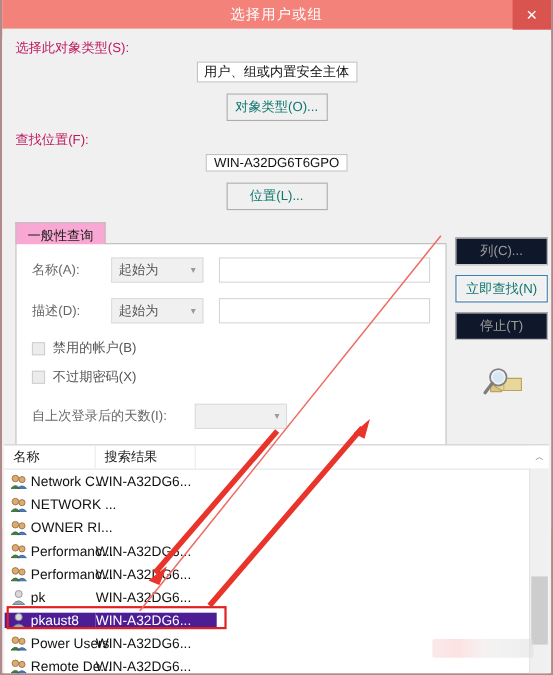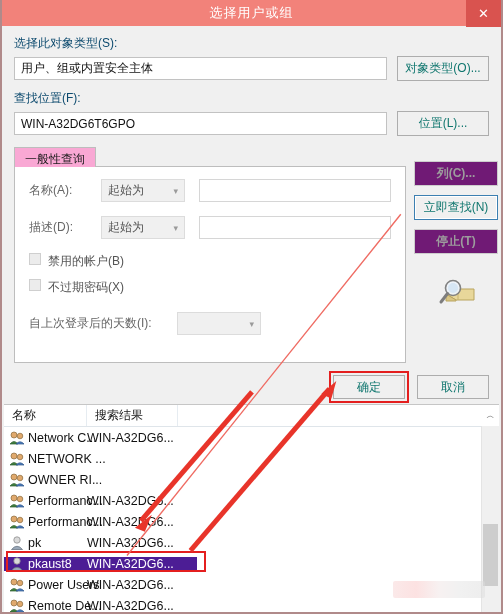--- a/index.html
+++ b/index.html
@@ -29,33 +29,33 @@
     color:#ffffff;font-size:13px;font-weight:normal;letter-spacing:1px;
   }
   #close-btn{
     position:absolute;right:0;top:0;width:35px;height:27px;
     background:#d9534f;color:#ffffff;
     display:flex;align-items:center;justify-content:center;
     font-size:13px;line-height:1;cursor:pointer;
   }
   
   #content{padding:0 12px;background:#f0f0f0;}
-  .lbl{color:#0c4a6e;font-size:12px;margin:9px 0 4px 0;display:block;}
-  .row{display:flex;align-items:center;gap:10px;}
+  .lbl{color:#be185d;font-size:12px;margin:9px 0 4px 0;display:block;}
+  .row{display:flex;align-items:center;gap:10px;flex-direction:column;}
   .textbox{
     flex:1;height:23px;background:#ffffff;border:1px solid #c2c2c2;
     display:flex;align-items:center;padding:0 6px;box-sizing:border-box;
     font-size:12px;color:#111;
   }
   .btn{
     width:92px;height:25px;background:#f0f0f0;border:1px solid #adadad;
     display:flex;align-items:center;justify-content:center;
     font-size:12px;color:#0f766e;box-sizing:border-box;cursor:pointer;
   }
-  .btn.disabled{color:#9d9d9d;border-color:#cdcdcd;background:#701a75;font-weight:bold;}
+  .btn.disabled{color:#9d9d9d;border-color:#cdcdcd;background:#0f172a;}
   .btn.primary{border:1px solid #3c7fb1;box-shadow:inset 0 0 0 1px #fff;}
   
   #panel-wrap{margin-top:11px;position:relative;display:flex;gap:8px;}
   #tabhost{flex:1;position:relative;}
   #tabstrip{display:flex;height:20px;position:relative;z-index:2;}
   .tab{
     padding:2px 10px 0 10px;background:#f9a8d4;
     border:1px solid #bdbdbd;border-bottom:none;
     font-size:12px;color:#1a1a1a;line-height:18px;box-sizing:border-box;
     cursor:pointer;
@@ -71,21 +71,21 @@
   .combo{
     width:84px;height:23px;background:#f0f0f0;border:1px solid #dcdcdc;
     display:flex;align-items:center;justify-content:space-between;
     padding:0 6px;box-sizing:border-box;font-size:12px;color:#555;cursor:pointer;
   }
   .combo .arr{color:#9a9a9a;font-size:9px;}
   .fbox{
     margin-left:14px;width:192px;height:23px;background:#fff;
     border:1px solid #d6d6d6;box-sizing:border-box;
   }
-  .chkrow{display:flex;align-items:flex-start;margin-bottom:9px;color:#555;font-size:12px;cursor:pointer;}
+  .chkrow{display:flex;align-items:center;margin-bottom:9px;color:#555;font-size:12px;cursor:pointer;}
   .chk{
     width:12px;height:12px;border:1px solid #cfcfcf;background:#ececec;
     margin-right:7px;box-sizing:border-box;
   }
   #days-row{display:flex;align-items:center;margin-top:16px;}
   #days-row .flabel{width:148px;color:#666;font-size:12px;}
   
   #sidebtns{width:90px;padding-top:14px;display:flex;flex-direction:column;align-items:center;gap:9px;}
   #sidebtns .btn{width:84px;}
   #magnifier{margin-top:14px;}

